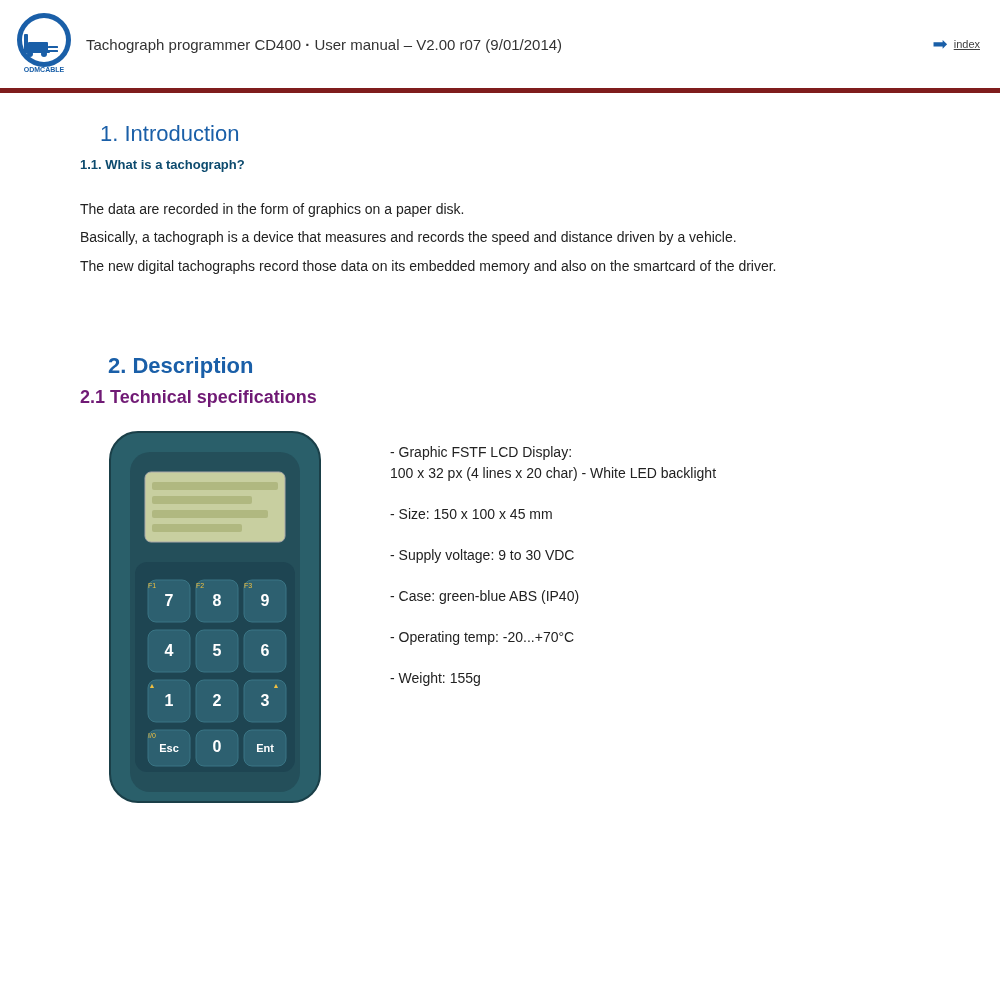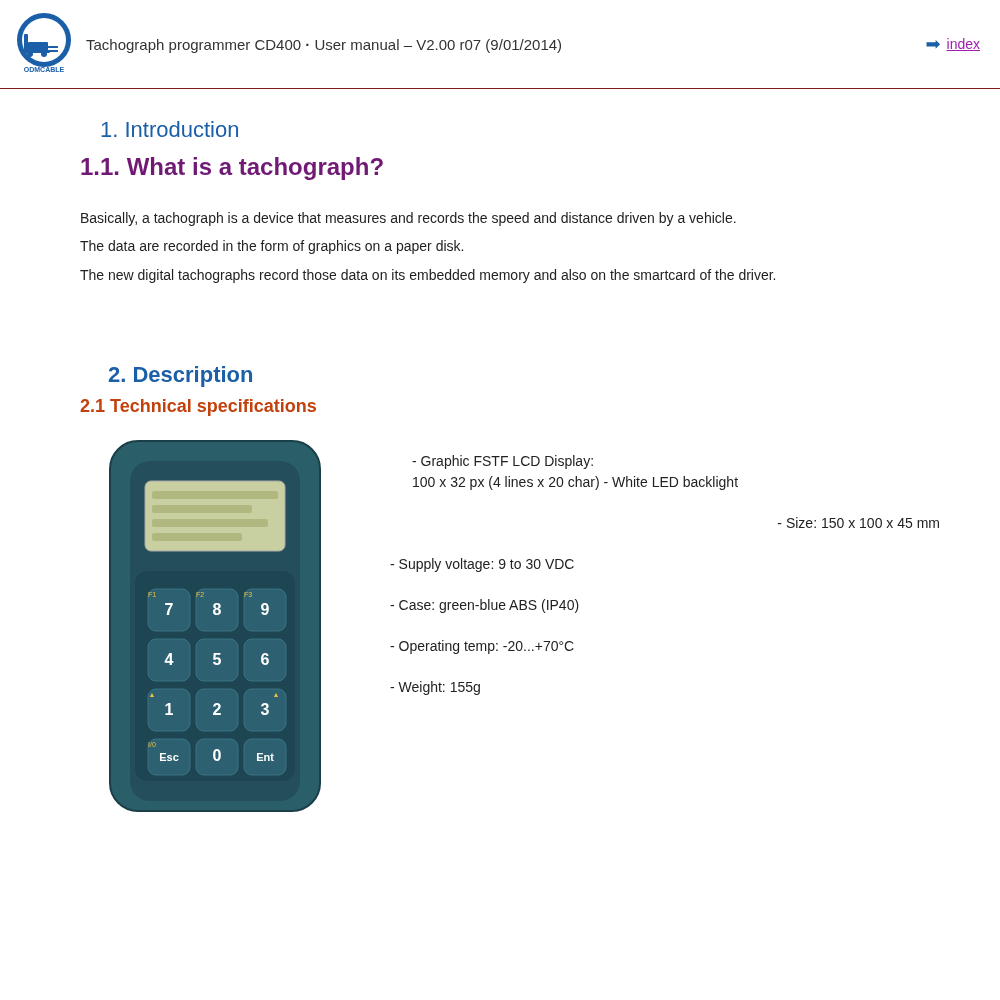--- a/index.html
+++ b/index.html
@@ -12,21 +12,21 @@
       color: #222;
       overflow: hidden;
     }
 
     
     .header {
       display: flex;
       align-items: center;
       justify-content: space-between;
       padding: 10px 20px 10px 10px;
-      border-bottom: 1px solid #7f1d1d;
+      border-bottom: 5px solid #7f1d1d;
     }
     .header-left {
       display: flex;
       align-items: center;
       gap: 8px;
     }
     .logo-container {
       width: 68px;
       height: 68px;
       position: relative;
@@ -46,41 +46,41 @@
     .header-index {
       display: flex;
       align-items: center;
       gap: 6px;
     }
     .arrow-icon {
       color: #1a5fa8;
       font-size: 18px;
     }
     .index-link {
-      color: #a21caf;
+      color: #404040;
       text-decoration: underline;
-      font-size: 14px;
+      font-size: 11px;
       cursor: pointer;
     }
 
     
     .content {
       padding: 10px 60px 20px 80px;
     }
 
     
     .section-title-1 {
       color: #1a5fa8;
       font-size: 22px;
       font-weight: normal;
       margin: 18px 0 10px 20px;
     }
     .section-title-2 {
-      color: #701a75;
-      font-size: 24px;
+      color: #0c4a6e;
+      font-size: 13px;
       font-weight: bold;
       margin: 8px 0 14px 0;
     }
 
     
     .body-text {
       font-size: 14px;
       color: #222;
       line-height: 1.6;
       margin-bottom: 6px;
@@ -94,21 +94,21 @@
     }
 
     
     .section-2-title {
       color: #1a5fa8;
       font-size: 22px;
       font-weight: bold;
       margin: 10px 0 8px 28px;
     }
     .section-21-title {
-      color: #c2410c;
+      color: #701a75;
       font-size: 18px;
       font-weight: bold;
       margin: 4px 0 14px 0;
     }
 
     
     .device-specs {
       display: flex;
       align-items: flex-start;
       gap: 30px;
@@ -168,22 +168,22 @@
   </div>
 </div>
 
 <div class="content">
 
   <h1 class="section-title-1">1.  Introduction</h1>
   <h2 class="section-title-2">1.1. What is a tachograph?</h2>
 
   <div class="spacer-sm"></div>
 
+  <p class="body-text">The data are recorded in the form of graphics on a paper disk.</p>
   <p class="body-text">Basically, a tachograph is a device that measures and records the speed and distance driven by a vehicle.</p>
-  <p class="body-text">The data are recorded in the form of graphics on a paper disk.</p>
   <p class="body-text">The new digital tachographs record those data on its embedded memory and also on the smartcard of the driver.</p>
 
   <div class="spacer"></div>
   <div class="spacer"></div>
 
   <h1 class="section-2-title">2.  Description</h1>
   <h2 class="section-21-title">2.1 Technical specifications</h2>
 
   <div class="device-specs">
 
@@ -241,22 +241,22 @@
 
         <rect x="116" y="308" width="42" height="36" rx="8" fill="#2d6070" stroke="#3a7585" stroke-width="1"></rect>
         <text x="137" y="330" text-anchor="middle" fill="white" font-size="16" font-weight="bold" font-family="Arial">0</text>
 
         <rect x="164" y="308" width="42" height="36" rx="8" fill="#2d6070" stroke="#3a7585" stroke-width="1"></rect>
         <text x="185" y="330" text-anchor="middle" fill="white" font-size="11" font-weight="bold" font-family="Arial">Ent</text>
       </svg>
     </div>
 
     <div class="specs-list">
-      <div class="spec-item" id="spec0" style="white-space: pre-line; margin-left: 22px;">- Graphic FSTF LCD Display:
+      <div class="spec-item" id="spec0" style="white-space: pre-line;">- Graphic FSTF LCD Display:
 100 x 32 px (4 lines x 20 char) - White LED backlight</div>
-      <div class="spec-item" id="spec1" style="white-space: pre-line; text-align: right;">- Size: 150 x 100 x 45 mm</div>
+      <div class="spec-item" id="spec1" style="white-space: pre-line;">- Size: 150 x 100 x 45 mm</div>
       <div class="spec-item" id="spec2" style="white-space: pre-line;">- Supply voltage: 9 to 30 VDC</div>
       <div class="spec-item" id="spec4" style="white-space: pre-line;">- Case: green-blue ABS (IP40)</div>
       <div class="spec-item" id="spec5" style="white-space: pre-line;">- Operating temp: -20...+70°C</div>
       <div class="spec-item" id="spec6" style="white-space: pre-line;">- Weight: 155g</div>
     </div>
   </div>
 </div>
 
 </body></html>

